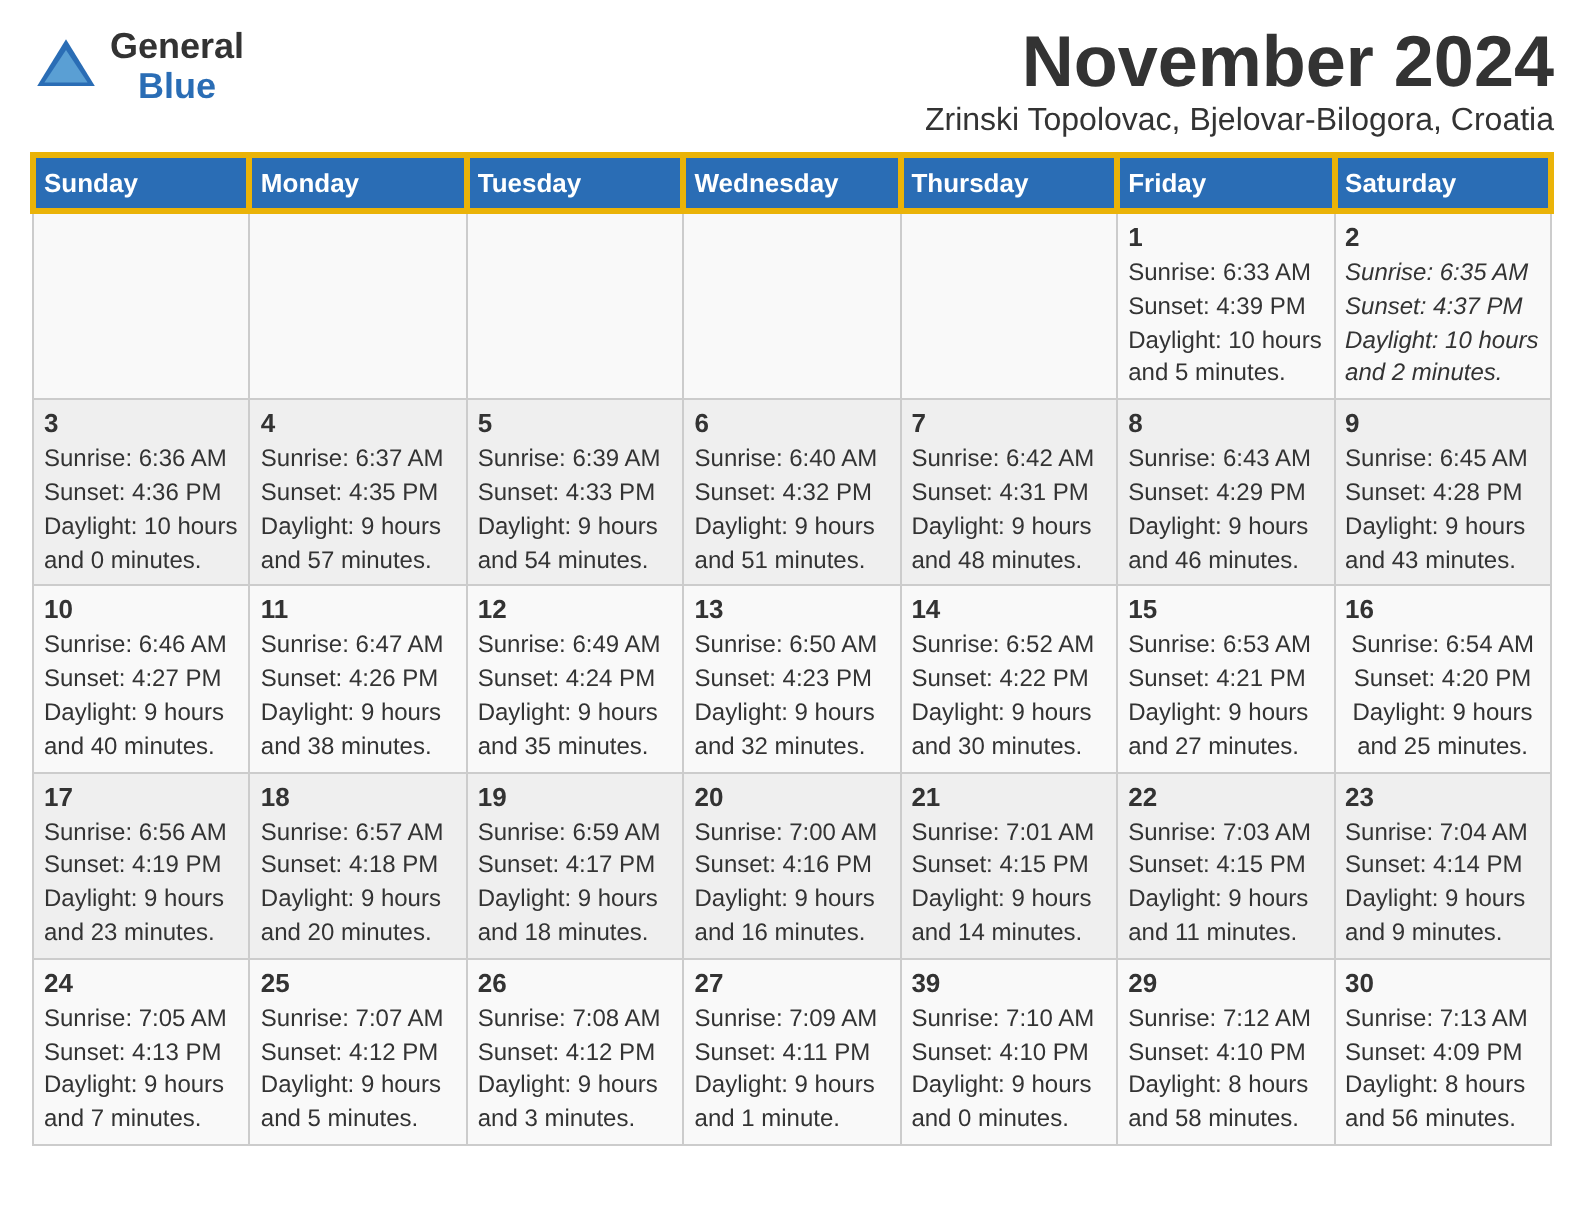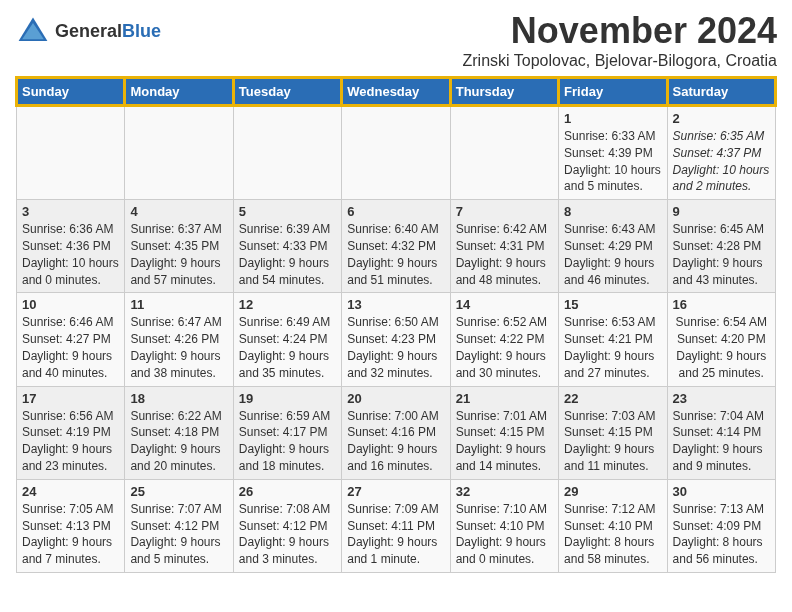--- a/index.html
+++ b/index.html
@@ -16,21 +16,21 @@
       justify-content: space-between;
       margin-bottom: 6px;
     }
     .logo {
       display: flex;
       align-items: center;
       margin-top: 4px;
     }
     .logo-text {
       display: flex;
-      flex-direction: row;
+      flex-direction: column;
       line-height: 1.1;
       align-items: center;
     }
     .logo-general {
       font-size: 18px;
       font-weight: bold;
       color: #333;
     }
     .logo-blue {
       font-size: 18px;
@@ -239,21 +239,21 @@
       </tr>
       <tr>
         <td>
           <span class="day-num">17</span>
           <div class="day-info" style="white-space: pre-line;">Sunrise: 6:56 AM
 Sunset: 4:19 PM
 Daylight: 9 hours and 23 minutes.</div>
         </td>
         <td>
           <span class="day-num">18</span>
-          <div class="day-info" style="white-space: pre-line;">Sunrise: 6:22 AM
+          <div class="day-info" style="white-space: pre-line;">Sunrise: 6:57 AM
 Sunset: 4:18 PM
 Daylight: 9 hours and 20 minutes.</div>
         </td>
         <td>
           <span class="day-num">19</span>
           <div class="day-info" style="white-space: pre-line;">Sunrise: 6:59 AM
 Sunset: 4:17 PM
 Daylight: 9 hours and 18 minutes.</div>
         </td>
         <td>
@@ -300,21 +300,21 @@
 Sunset: 4:12 PM
 Daylight: 9 hours and 3 minutes.</div>
         </td>
         <td>
           <span class="day-num">27</span>
           <div class="day-info" style="white-space: pre-line;">Sunrise: 7:09 AM
 Sunset: 4:11 PM
 Daylight: 9 hours and 1 minute.</div>
         </td>
         <td>
-          <span class="day-num">32</span>
+          <span class="day-num">39</span>
           <div class="day-info" style="white-space: pre-line;">Sunrise: 7:10 AM
 Sunset: 4:10 PM
 Daylight: 9 hours and 0 minutes.</div>
         </td>
         <td>
           <span class="day-num">29</span>
           <div class="day-info" style="white-space: pre-line;">Sunrise: 7:12 AM
 Sunset: 4:10 PM
 Daylight: 8 hours and 58 minutes.</div>
         </td>

